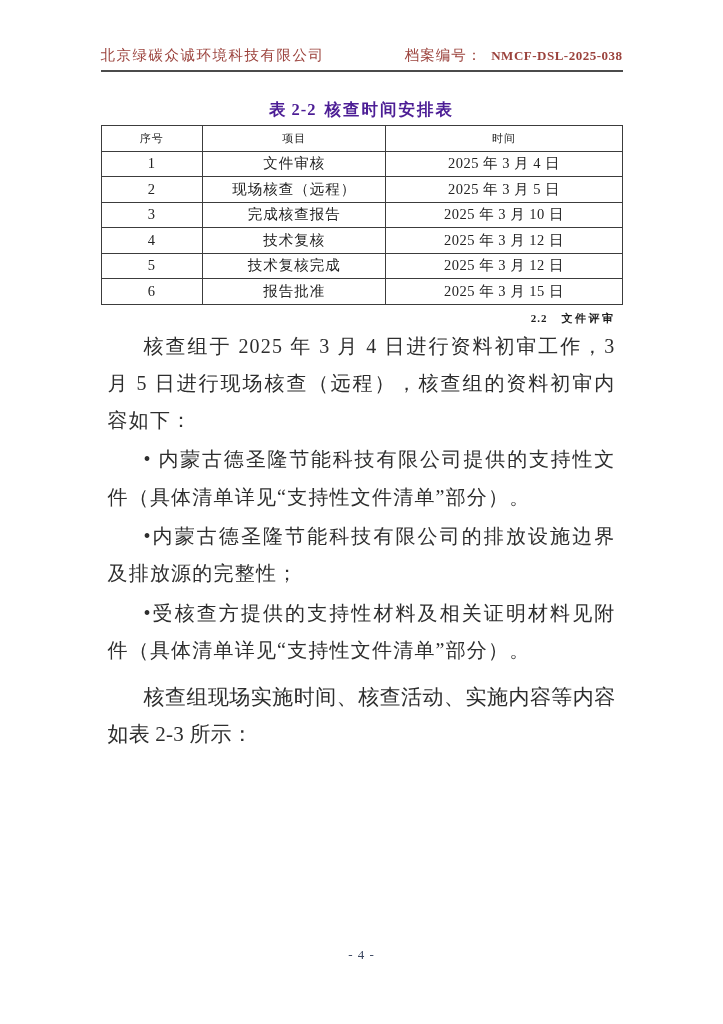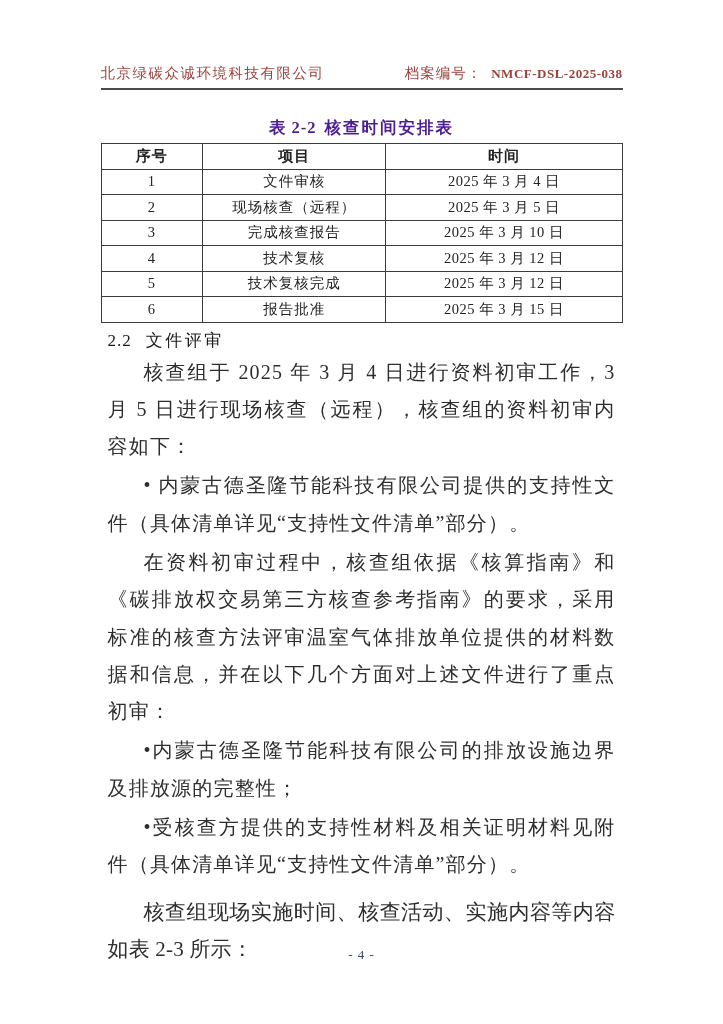--- a/index.html
+++ b/index.html
@@ -5,21 +5,21 @@
   html, body { margin: 0; padding: 0; background: #ffffff; }
   .page {
     position: relative;
     width: 723px;
     height: 1024px;
     background: #ffffff;
     overflow: hidden;
     font-family: "Liberation Serif", "DejaVu Serif", serif;
     color: #2e2e2e;
     box-sizing: border-box;
-    padding-top: 64px;
+    padding-top: 46px;
   }
 
   
   .header {
     width: 522px;
     margin: 0 auto;
     display: flex;
     justify-content: space-between;
     align-items: baseline;
     padding-bottom: 5px;
@@ -62,33 +62,34 @@
   table.schedule col.c2 { width: 35.2%; }
   table.schedule col.c3 { width: 45.3%; }
   table.schedule th, table.schedule td {
     border: 1px solid #3c3c3c;
     height: 24.5px;
     text-align: center;
     vertical-align: middle;
     padding: 0 2px;
     letter-spacing: 1px;
   }
-  table.schedule th { font-weight: bold; font-size: 15px; margin-left: 15px; }
+  table.schedule th { font-weight: normal; font-size: 11px; margin-left: 15px; }
   table.schedule td.time { letter-spacing: 0.5px; }
 
   
   .content {
     width: 508px;
     margin: 0 auto;
   }
   .h22 {
     margin: 6px 0 0 0;
-    font-size: 17px;
-    font-weight: normal;
+    font-size: 11px;
+    font-weight: bold;
     color: #1c1c1c;
+    text-align: right;
   }
   .h22 .num { letter-spacing: 1px; }
   .h22 .title { margin-left: 14px; letter-spacing: 2.5px; }
 
   .para {
     margin: 2px 0 0 0;
     font-size: 20px;
     line-height: 37.3px;
     letter-spacing: 1.2px;
     text-align: justify;
@@ -187,21 +188,20 @@
     </tbody>
   </table>
 
   <div class="content">
     <h2 class="h22">
       <span class="num">2.2</span><span class="title">文件评审</span>
     </h2>
 
     <p class="para">核查组于 2025 年 3 月 4 日进行资料初审工作，3 月 5 日进行现场核查（远程），核查组的资料初审内容如下：</p>
     <p class="para">• 内蒙古德圣隆节能科技有限公司提供的支持性文件（具体清单详见“支持性文件清单”部分）。</p>
-    <p class="para">在资料初审过程中，核查组依据《核算指南》和《碳排放权交易第三方核查参考指南》的要求，采用标准的核查方法评审温室气体排放单位提供的材料数据和信息，并在以下几个方面对上述文件进行了重点初审：</p>
     <p class="para">•内蒙古德圣隆节能科技有限公司的排放设施边界及排放源的完整性；</p>
     <p class="para">•受核查方提供的支持性材料及相关证明材料见附件（具体清单详见“支持性文件清单”部分）。</p>
 
 
     <p class="para tight">核查组现场实施时间、核查活动、实施内容等内容如表 2-3 所示：</p>
   </div>
 
   <div class="footer">- 4 -</div>
 
 </div>

